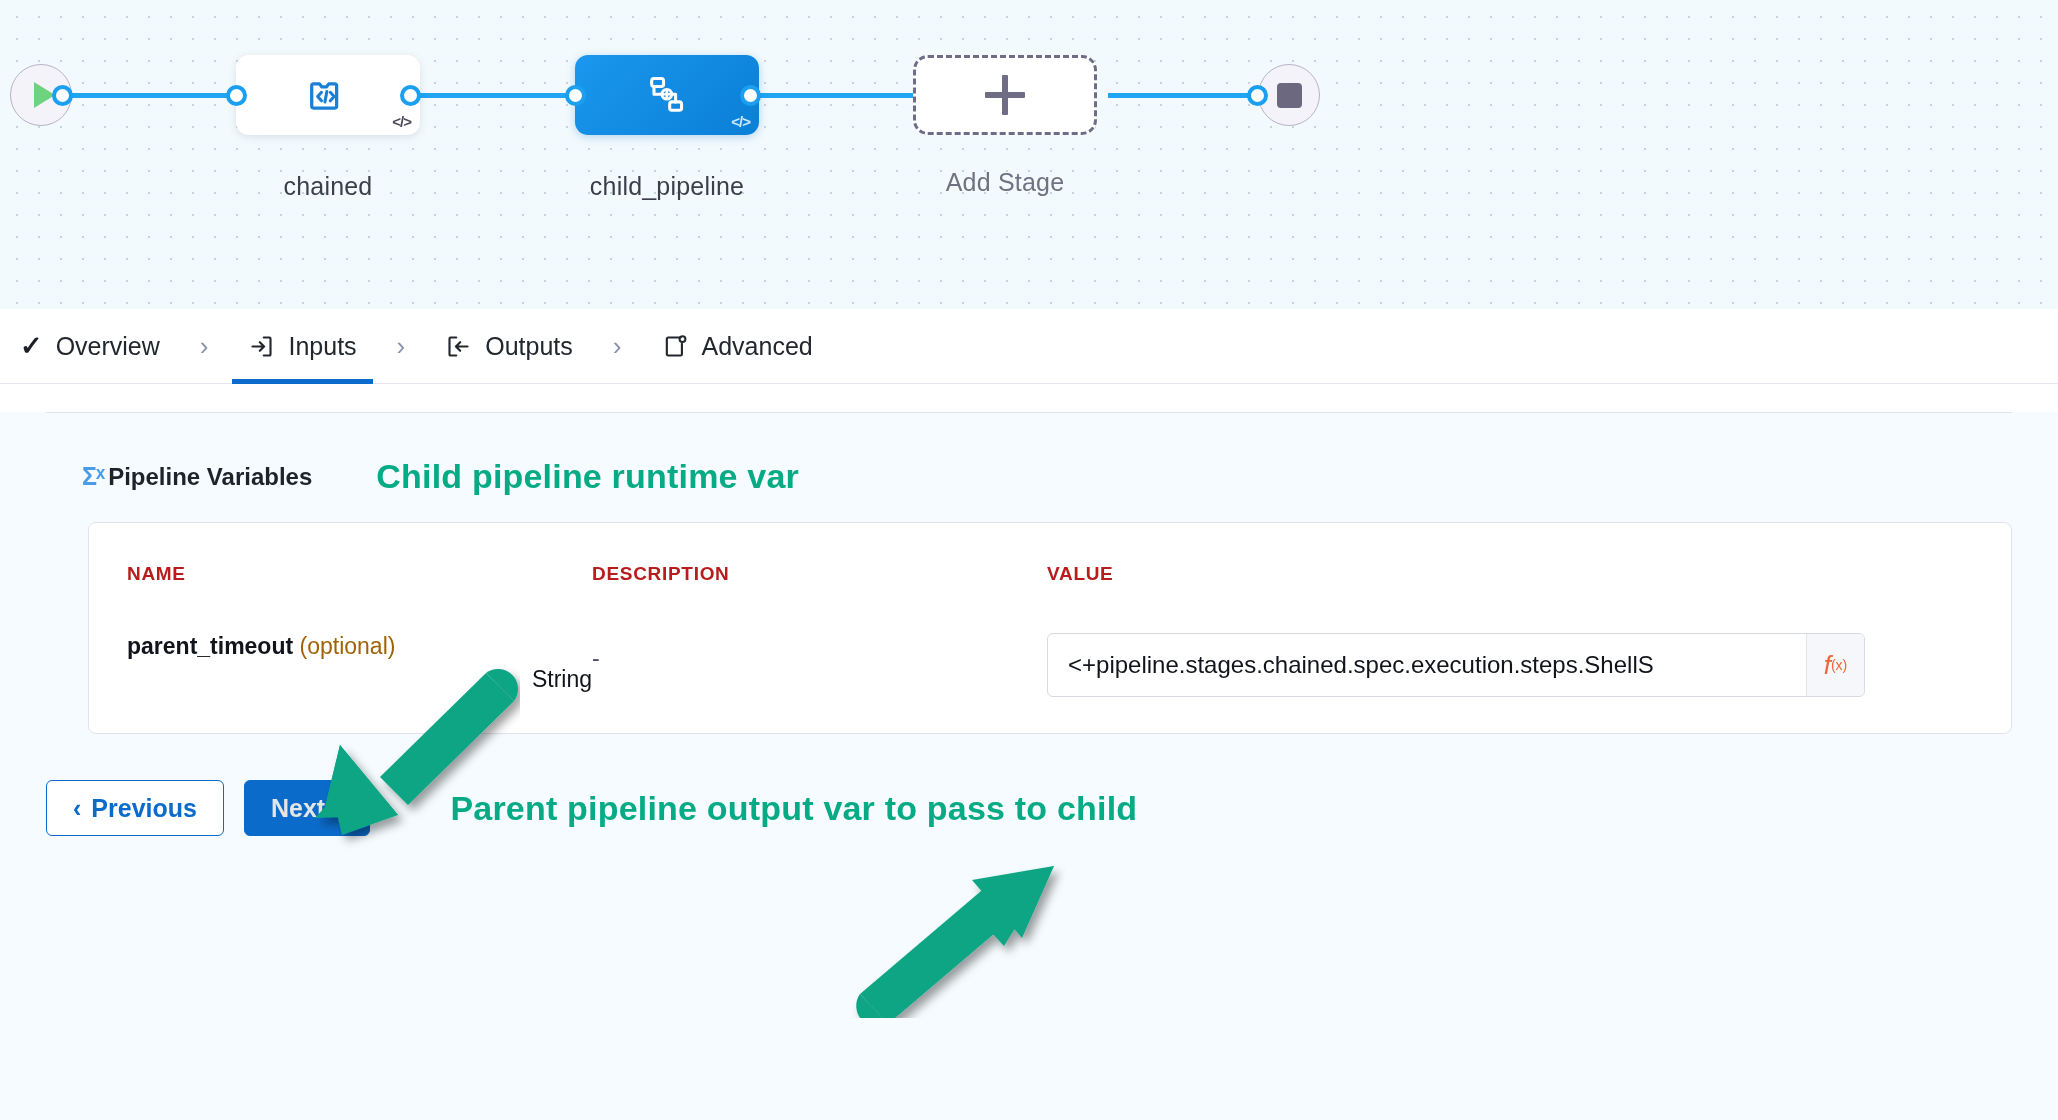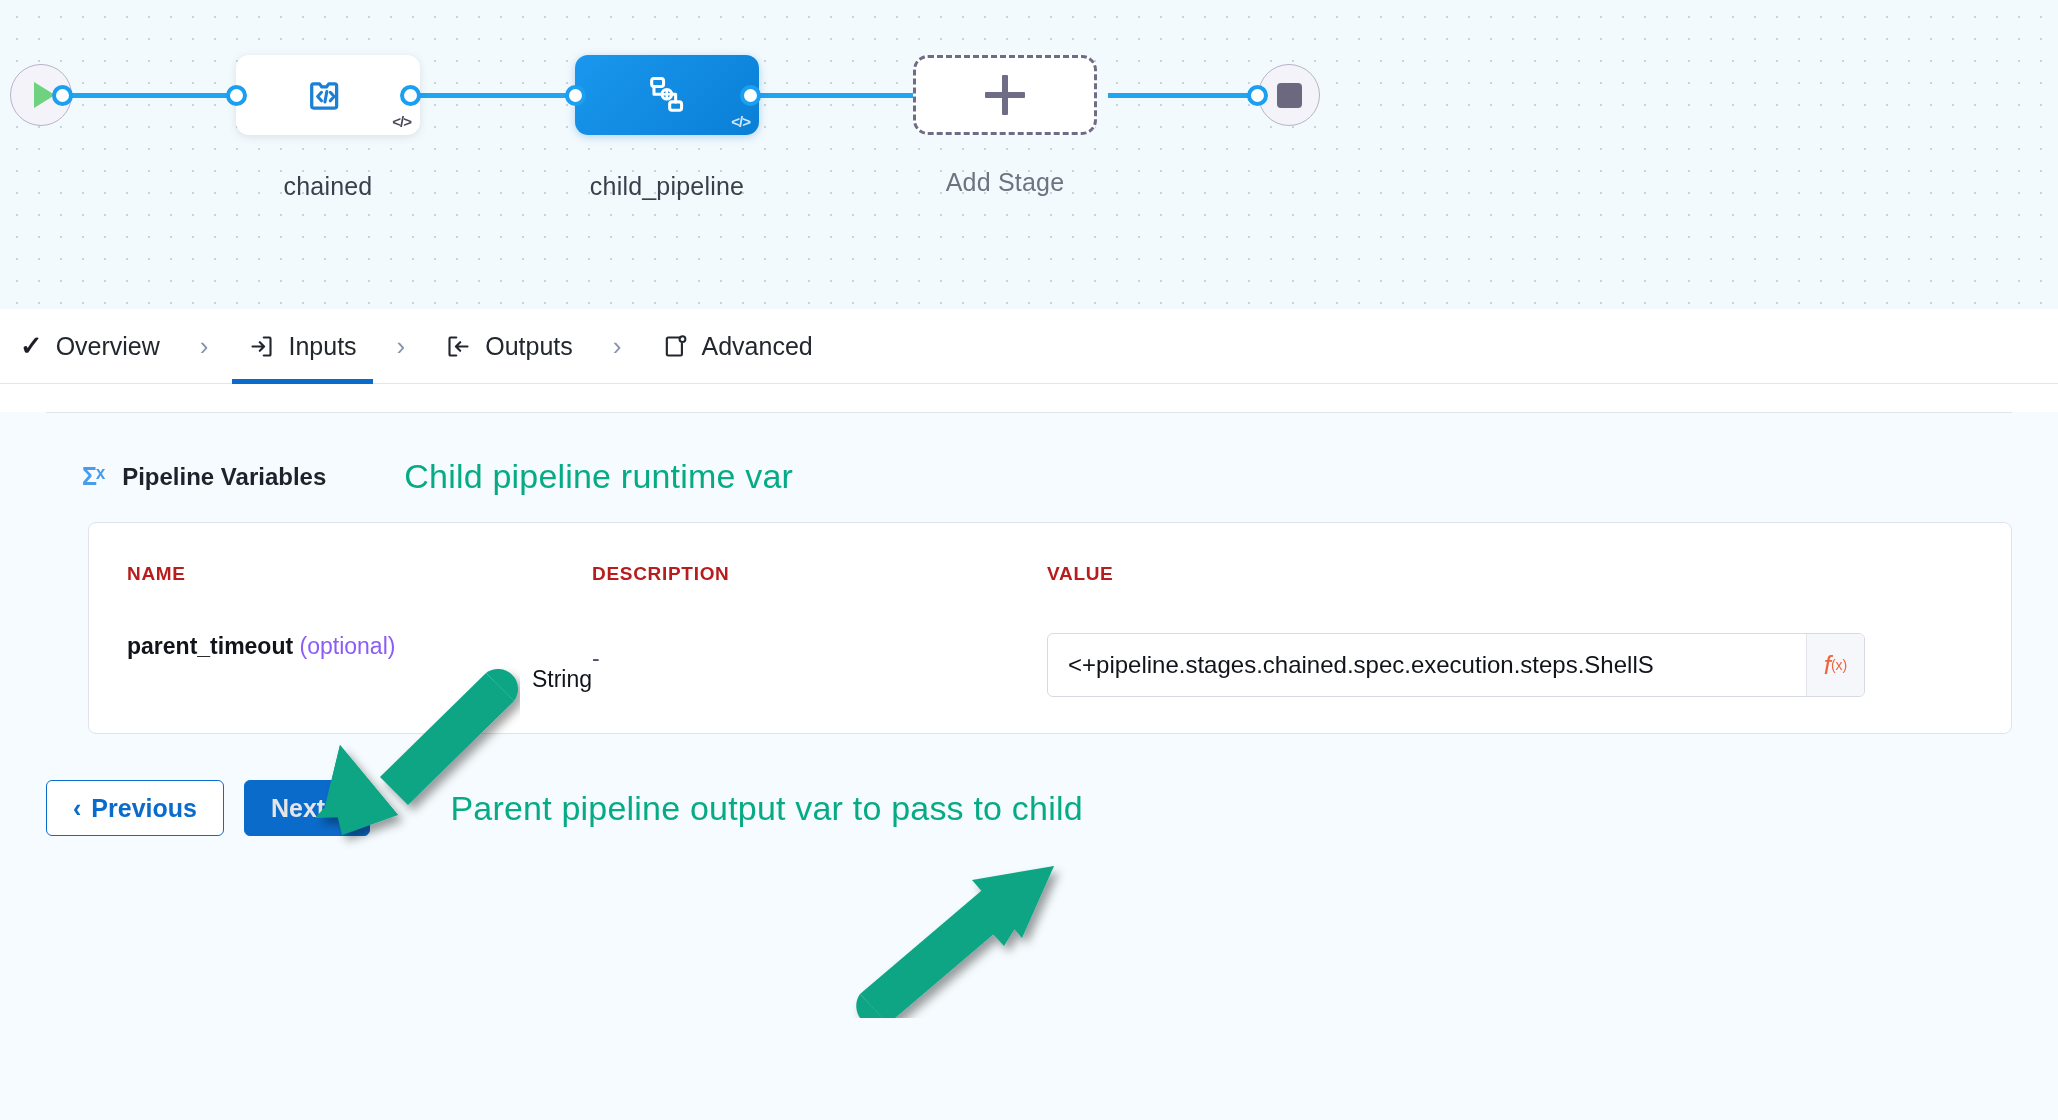--- a/index.html
+++ b/index.html
@@ -173,32 +173,32 @@
     background: #fdfdfd; border: 1px solid #c9ccd4;
   }
   .divider {
     margin: 28px 46px 0 46px;
     border-top: 1.5px solid #e1e5ea;
   }
 
   .varhead-row {
     display: flex; align-items: center;
     padding: 44px 0 0 82px;
-    gap: 18px;
+    gap: 4px;
   }
   .sigma {
     font-size: 25px; color: #4a9ce8; font-weight: 700;
     letter-spacing: -1px;
   }
   .varhead-title {
     font-size: 24px; font-weight: 700; color: #1d222b;
   }
   .annot {
     color: #06ab85;
-    font-weight: 400;
+    font-weight: 700;
     font-size: 34px;
     letter-spacing: .2px;
     white-space: nowrap;
   }
   .annot.one { margin-left: 60px; }
 
   .var-card {
     margin: 26px 46px 0 88px;
     background: #ffffff;
     border: 1.5px solid #e0e3ee;
@@ -212,21 +212,21 @@
     align-items: start;
   }
   .col-head {
     font-size: 19px; font-weight: 700; color: #b91c1c;
     letter-spacing: .7px;
   }
   .var-rows { margin-top: 48px; }
   .vname {
     font-size: 23px; font-weight: 700; color: #11141a;
   }
-  .vopt { font-weight: 400; color: #8b5cf6; }
+  .vopt { font-weight: 400; color: #a16207; }
   .vtype { font-size: 23px; color: #11141a; margin-top: 6px; text-align: right; }
   .vdesc { font-size: 23px; color: #4a5068; padding-top: 12px; }
 
   .value-field {
     display: flex; align-items: stretch;
     width: 100%; max-width: 818px;
     height: 64px;
     border: 1.5px solid #d7d9e3;
     border-radius: 6px;
     background: #ffffff;

